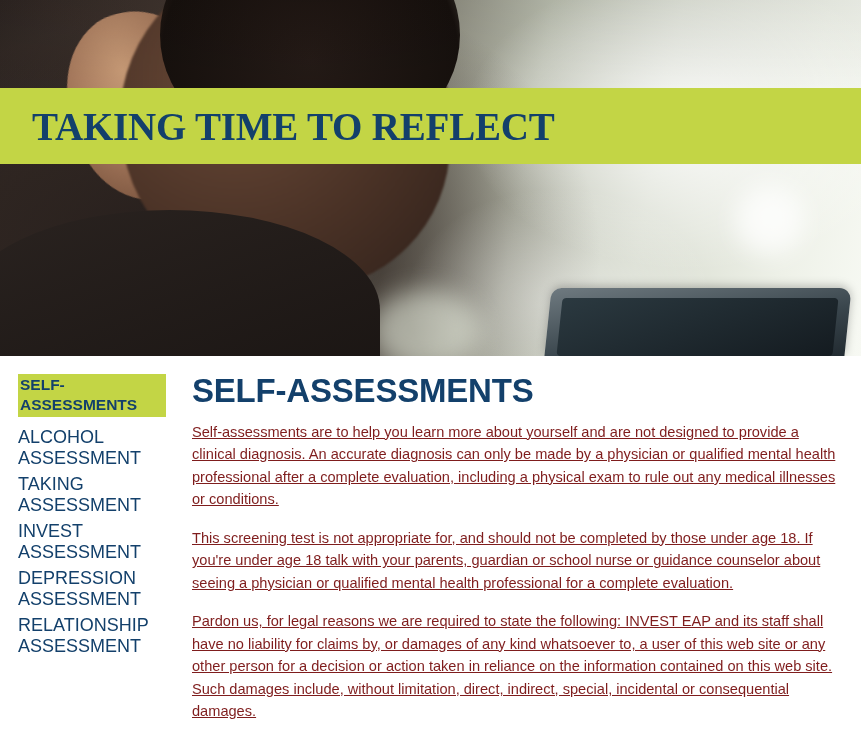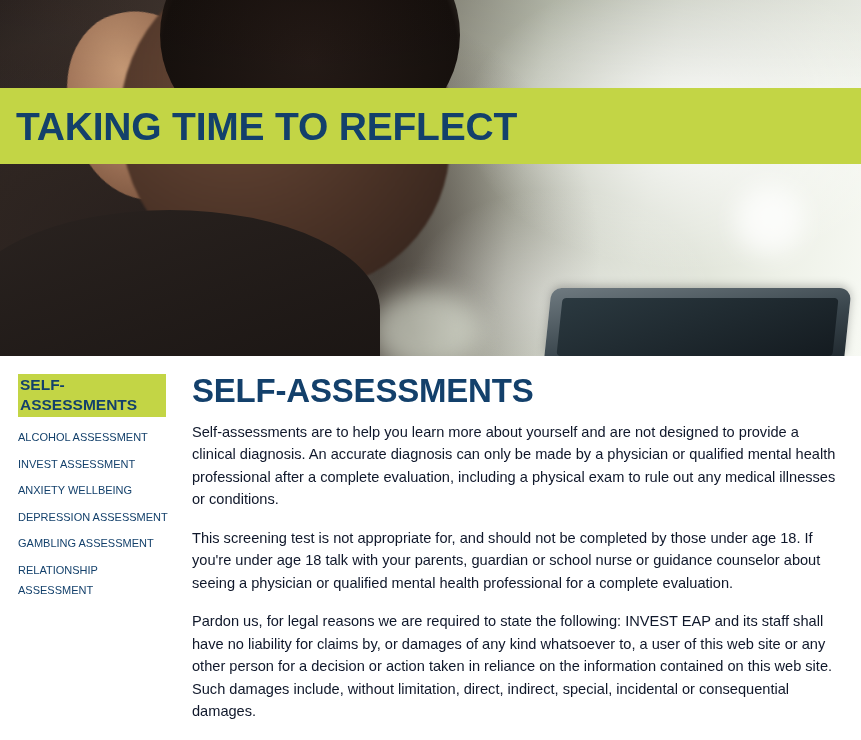--- a/index.html
+++ b/index.html
@@ -114,27 +114,27 @@
     left: 0;
     top: 88px;
     width: 861px;
     height: 76px;
     background: #c3d545;
     display: flex;
     align-items: center;
   }
   .hero-title {
     margin: 0;
-    padding-left: 16px;
+    padding-left: 32px;
     color: #13406b;
     font-size: 39px;
     line-height: 1;
     font-weight: bold;
     letter-spacing: -0.2px;
-    font-family: Liberation Sans, sans-serif;
+    font-family: Liberation Serif, serif;
   }
 
   
   .content {
     display: flex;
     align-items: flex-start;
     padding-top: 18px;
   }
   .sidebar {
     width: 170px;
@@ -158,44 +158,45 @@
     list-style: none;
     margin: 0;
     padding: 0;
   }
   .sidebar-links li {
     margin-bottom: 6px;
   }
   .sidebar-links a {
     color: #13406b;
     text-decoration: none;
-    font-size: 11px;
+    font-size: 18px;
     line-height: 20.5px;
     display: block;
   }
 
   .main {
     flex: 1 1 auto;
     padding-left: 22px;
     padding-right: 22px;
     box-sizing: border-box;
   }
   .main h1 {
     margin: 0 0 12px 0;
     color: #13406b;
     font-size: 33px;
     line-height: 1.05;
     font-weight: bold;
     letter-spacing: -0.2px;
   }
   .main p {
     margin: 0 0 16px 0;
-    color: #0f172a;
+    color: #7f1d1d;
     font-size: 14.6px;
     line-height: 22.5px;
+    text-decoration: underline;
   }
   .main p.disclaimer {
     font-style: italic;
     margin-bottom: 0;
   }
 </style>
 </head>
 <body>
 
 <div class="hero">
@@ -220,30 +221,27 @@
 
 <div class="content">
 
   <nav class="sidebar">
     <div class="sidebar-heading">SELF-ASSESSMENTS</div>
     <ul class="sidebar-links">
       <li>
         <a href="#">ALCOHOL ASSESSMENT</a>
       </li>
       <li>
+        <a href="#">TAKING ASSESSMENT</a>
+      </li>
+      <li>
         <a href="#">INVEST ASSESSMENT</a>
       </li>
       <li>
-        <a href="#">ANXIETY WELLBEING</a>
-      </li>
-      <li>
         <a href="#">DEPRESSION ASSESSMENT</a>
-      </li>
-      <li>
-        <a href="#">GAMBLING ASSESSMENT</a>
       </li>
       <li>
         <a href="#">RELATIONSHIP ASSESSMENT</a>
       </li>
     </ul>
   </nav>
 
   <main class="main">
     <h1>SELF-ASSESSMENTS</h1>
     <p>Self-assessments are to help you learn more about yourself and are not designed to provide a clinical diagnosis. An accurate diagnosis can only be made by a physician or qualified mental health professional after a complete evaluation, including a physical exam to rule out any medical illnesses or conditions.</p>

